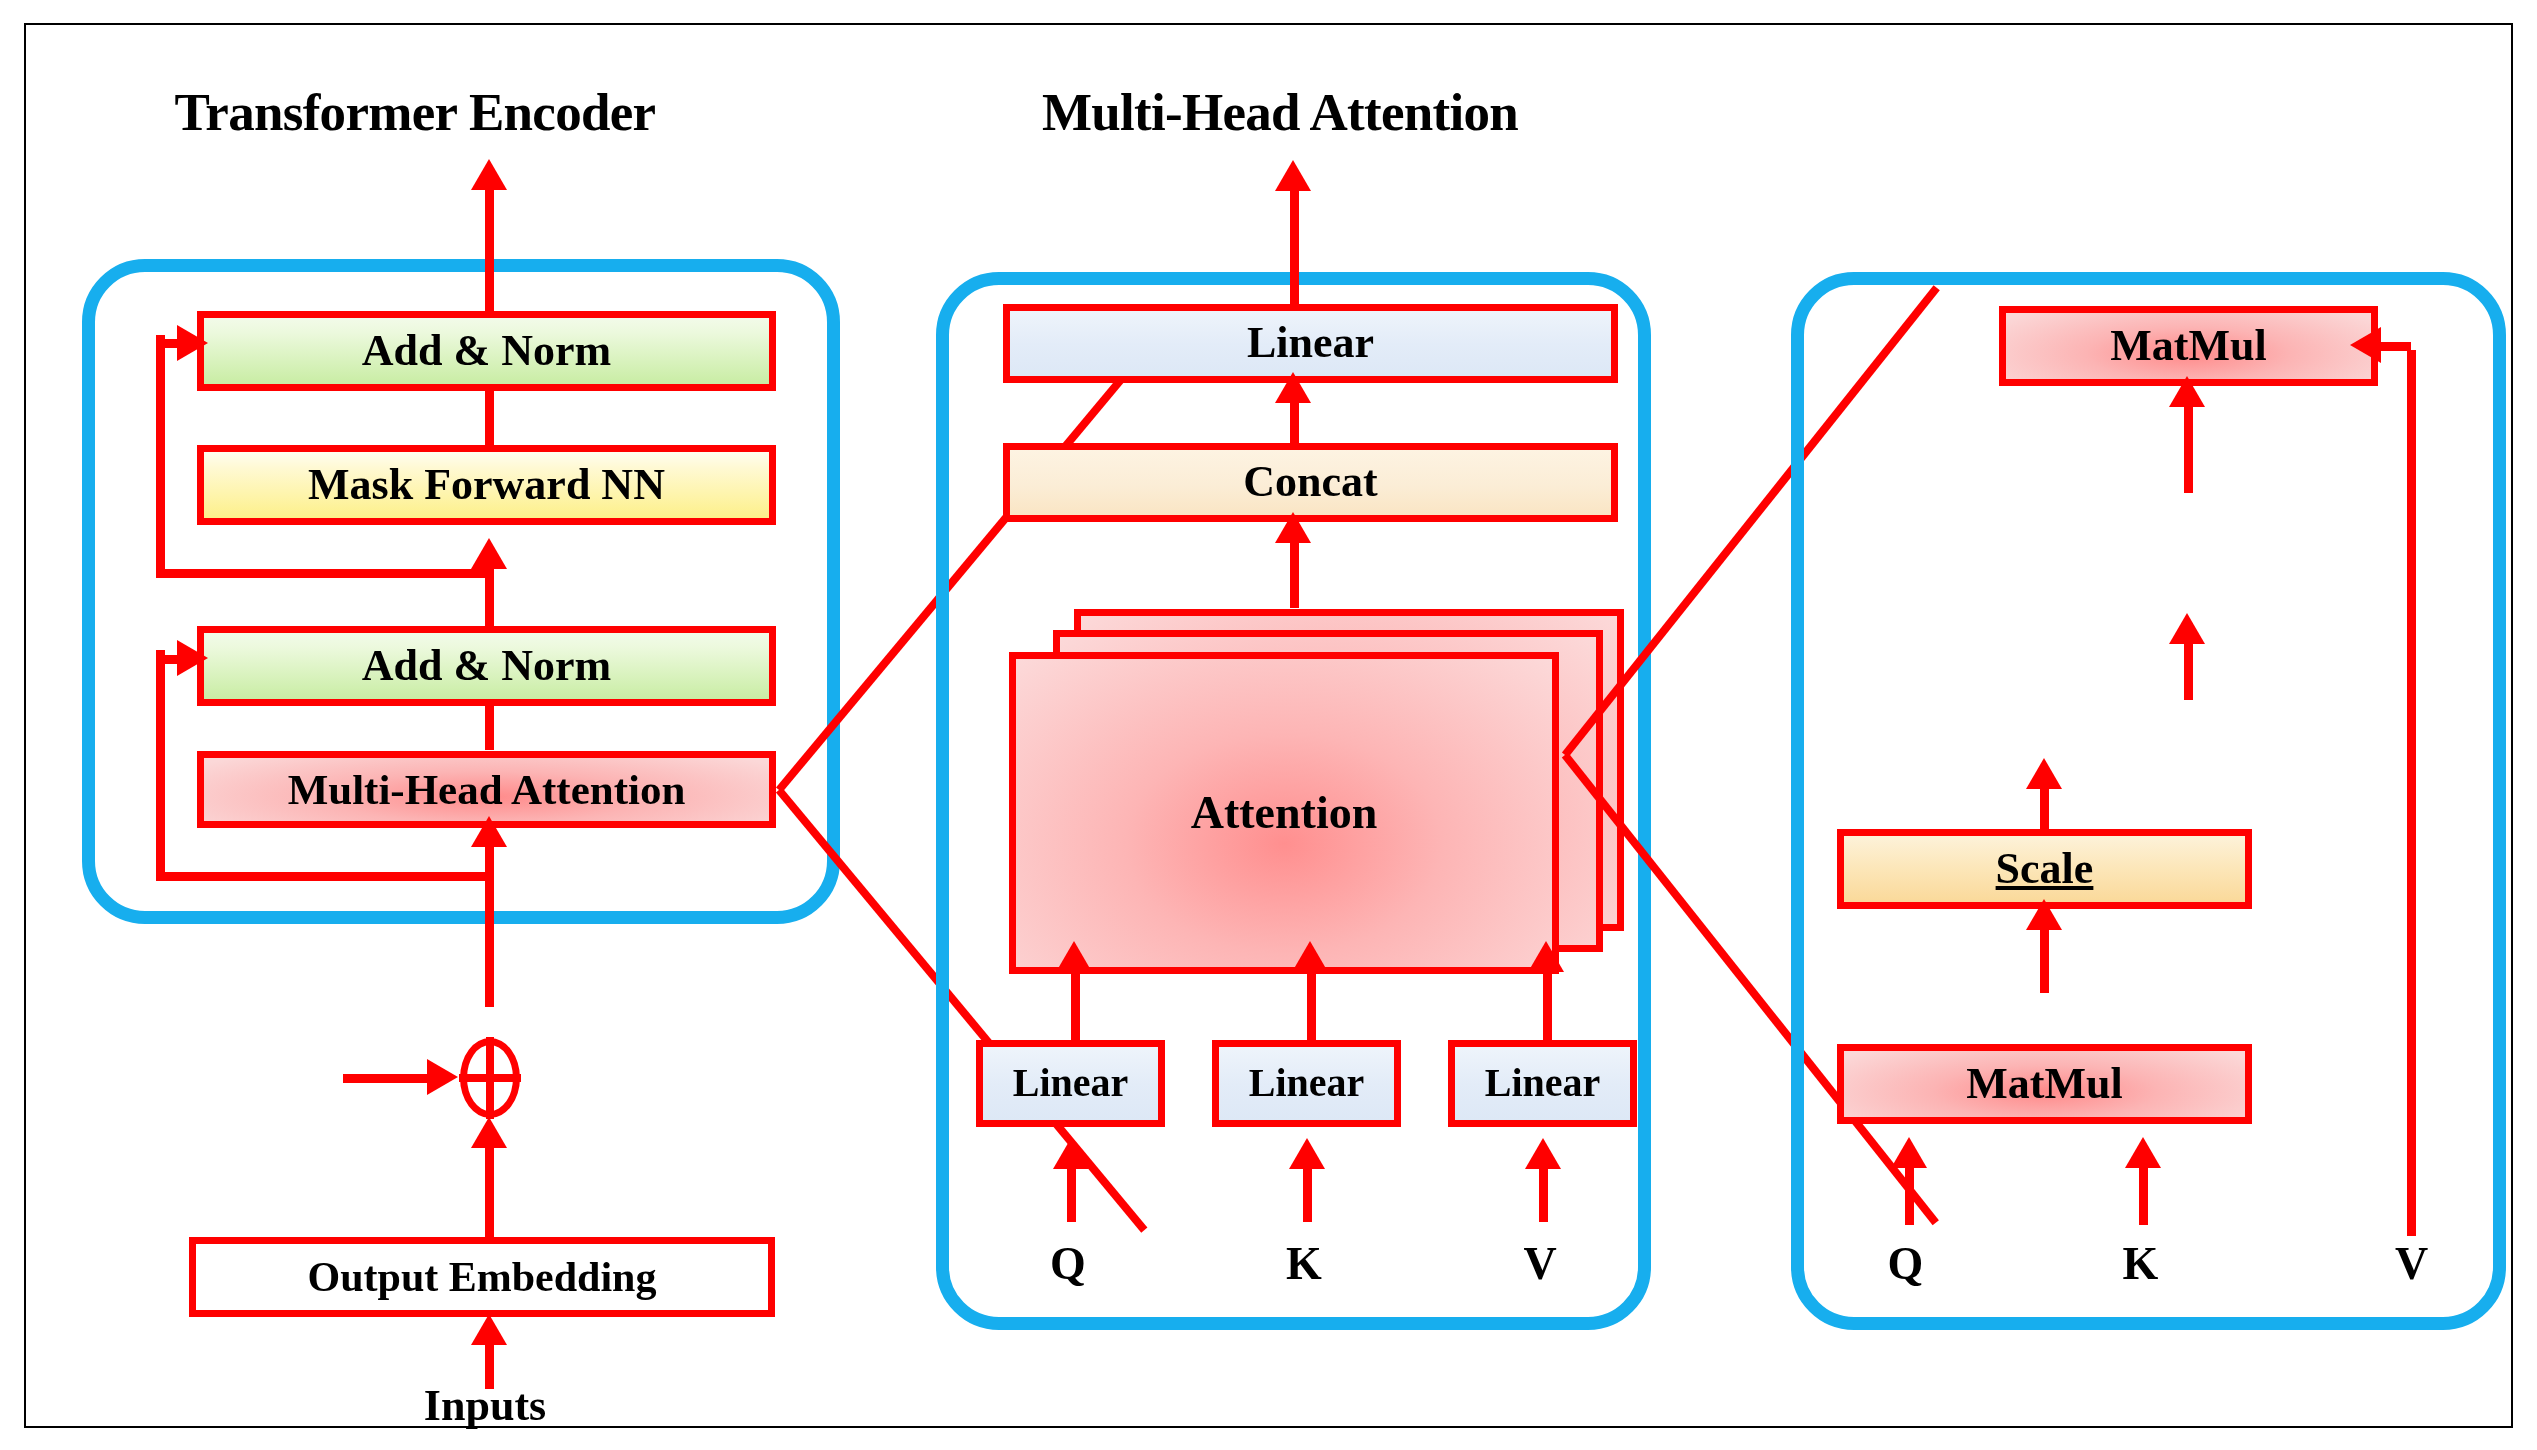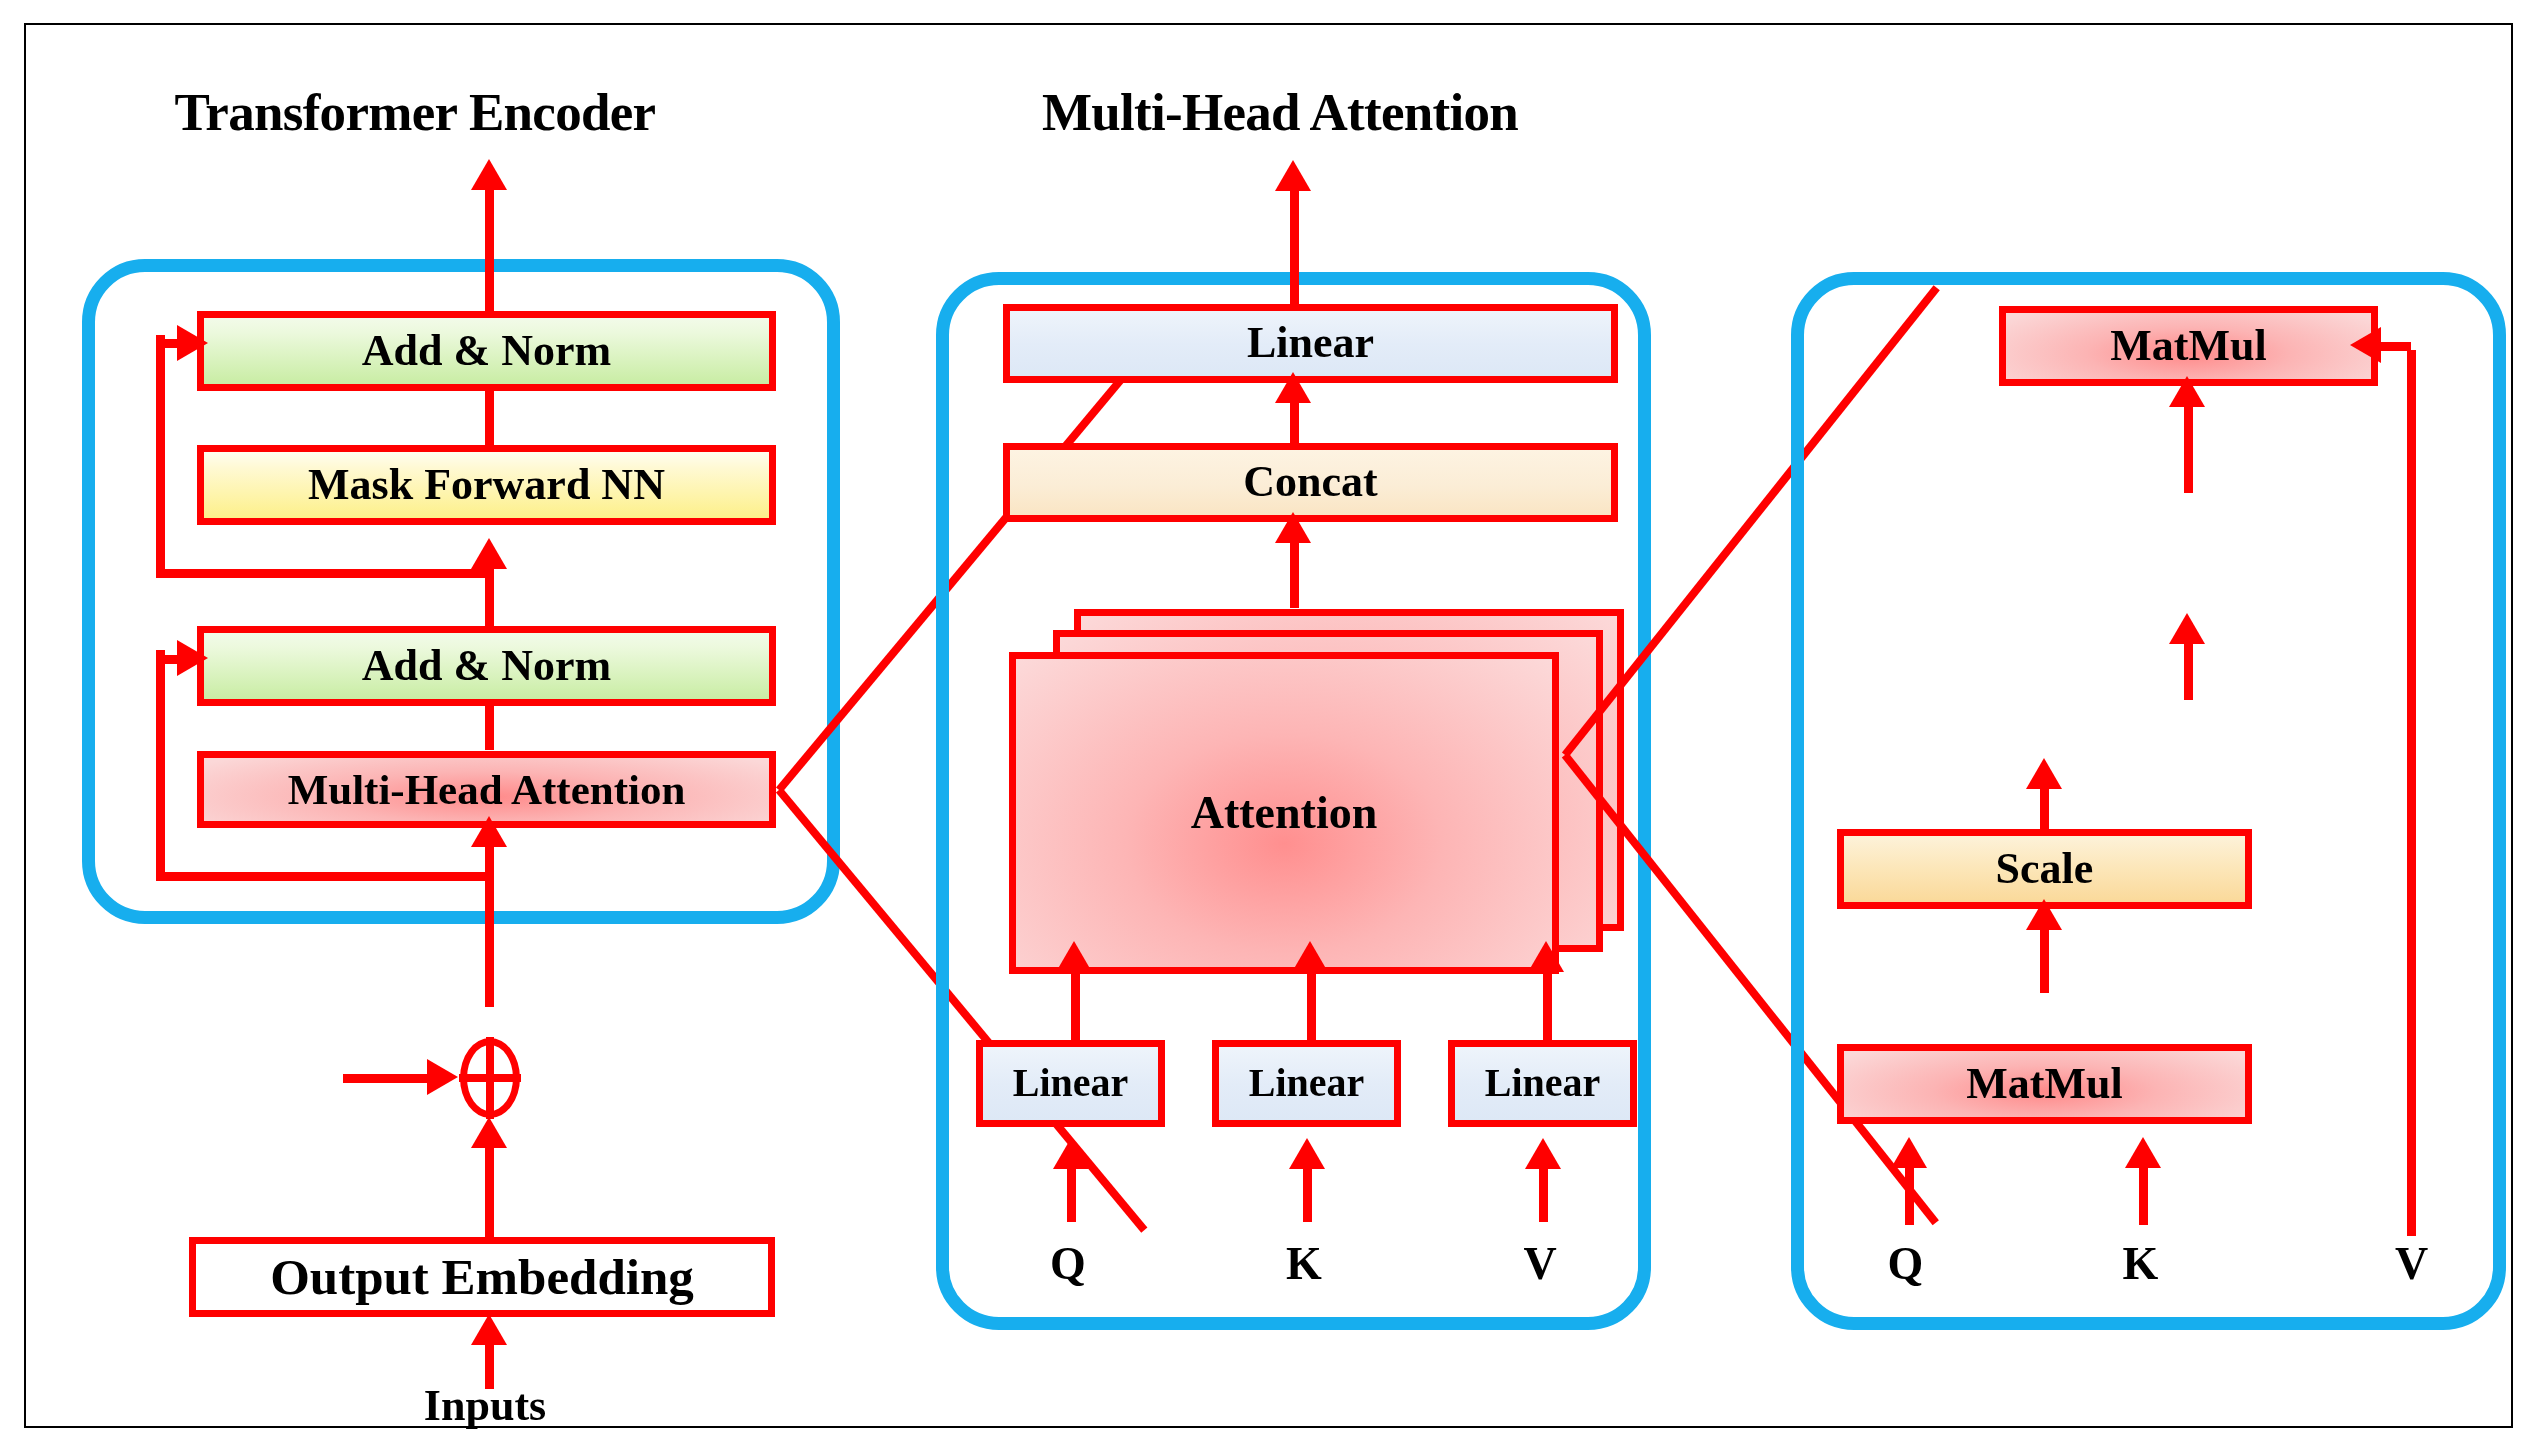--- a/index.html
+++ b/index.html
@@ -18,21 +18,21 @@
 
   
   .fill-green {background:linear-gradient(180deg,#f2fbe9 0%,#ecf9dd 22%,#c9eda4 100%);}
   .fill-yellow{background:linear-gradient(180deg,#fffdf0 0%,#fff9d2 25%,#fdf08a 100%);}
   .fill-red   {background:radial-gradient(ellipse 70% 85% at 50% 60%,#ff8f8f 0%,#fdb5b5 42%,#fcd9d9 100%);}
   .fill-redbox{background:radial-gradient(ellipse 62% 90% at 50% 62%,#ff8a8a 0%,#fcb4b4 45%,#fbd8d8 100%);}
   .fill-blue  {background:linear-gradient(180deg,#eef4fb 0%,#e3ecf8 50%,#dde8f6 100%);}
   .fill-concat{background:linear-gradient(180deg,#fdf3e2 0%,#fbedd6 55%,#fae5c4 100%);}
   .fill-gray  {background:linear-gradient(180deg,#fafafa 0%,#f2f2f2 60%,#ebebeb 100%);}
   .fill-mask  {background:linear-gradient(180deg,#d8ecfb 0%,#bfe1f8 45%,#9ed2f4 100%);}
-  .fill-scale {background:linear-gradient(180deg,#fdf2d9 0%,#fce6b8 50%,#fad99a 100%);}
+  .fill-scale {background:linear-gradient(180deg,#fdf2d9 0%,#fce6b8 50%,#fad99a 100%);text-decoration:underline;}
   .fill-white {background:#ffffff;}
 
   
   .vline{position:absolute;background:#ff0000;width:8.6px;}
   .hline{position:absolute;background:#ff0000;height:8.6px;}
   .arrow-up{position:absolute;width:0;height:0;border-left:18.6px solid transparent;border-right:18.6px solid transparent;border-bottom:31px solid #ff0000;}
   .arrow-right{position:absolute;width:0;height:0;border-top:18.6px solid transparent;border-bottom:18.6px solid transparent;border-left:31px solid #ff0000;}
   .arrow-left{position:absolute;width:0;height:0;border-top:18.6px solid transparent;border-bottom:18.6px solid transparent;border-right:31px solid #ff0000;}
 
   .diag{position:absolute;height:7.9px;background:#ff0000;transform-origin:0 50%;}
@@ -90,21 +90,21 @@
     <div class="hbar"></div>
       <div class="vbar"></div>
   </div>
 
   <div class="hline" style="left:343px;top:1074px;width:93px;"></div>
   <div class="arrow-right" style="left:427px;top:1059px;"></div>
 
   <div class="vline" style="left:485px;top:1144px;height:93px;"></div>
   <div class="arrow-up" style="left:471px;top:1117px;"></div>
 
-  <div class="node fill-white" style="left:189px;top:1237px;width:586px;height:80px;font-size:51px;">Output Embedding</div>
+  <div class="node fill-white" style="left:189px;top:1237px;width:586px;height:80px;font-size:42px;">Output Embedding</div>
 
   <div class="vline" style="left:485px;top:1328px;height:61px;"></div>
   <div class="arrow-up" style="left:471px;top:1314px;"></div>
   <div class="lbl" style="left:342px;top:1380px;width:286px;font-size:44px;">Inputs</div>
 
   <div class="diag" style="left:779px;top:786px;width:575px;transform:rotate(-50.2deg);"></div>
   <div class="diag" style="left:779px;top:786px;width:572px;transform:rotate(50.3deg);"></div>
 
   <div class="panel" style="left:936px;top:272px;width:715px;height:1058px;"></div>
 

